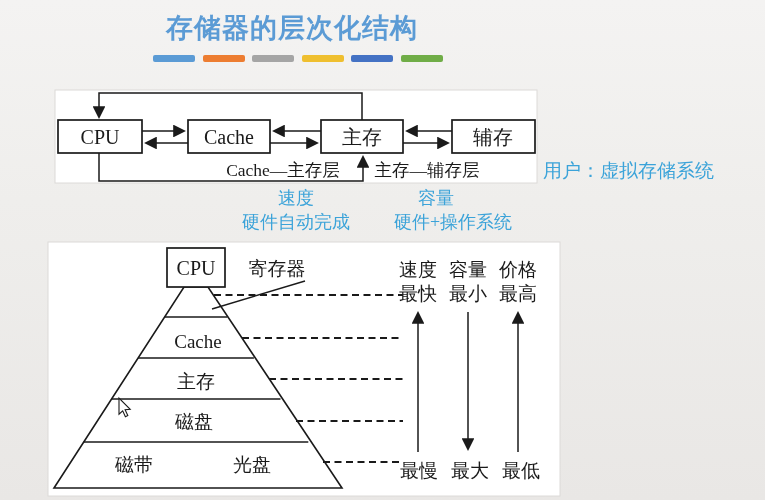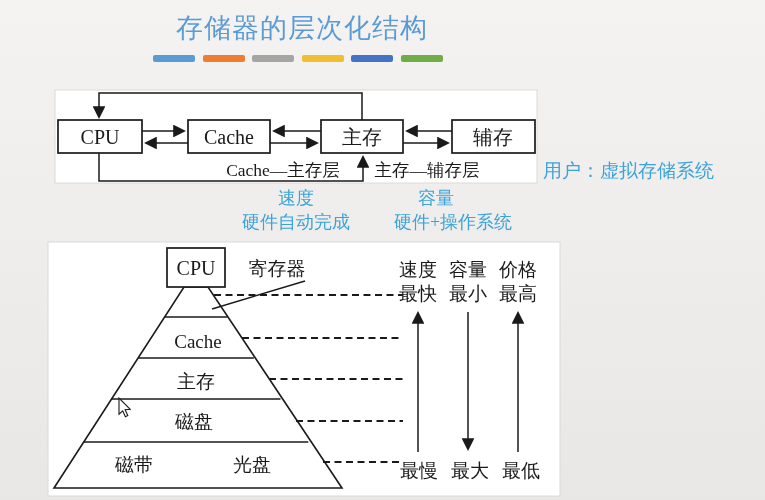--- a/index.html
+++ b/index.html
@@ -2,22 +2,22 @@
 <html><head>
 <meta charset="utf-8">
 <style>
   html,body{margin:0;padding:0;}
   .stage{
     position:relative;width:765px;height:500px;overflow:hidden;
     background:linear-gradient(180deg,#f4f3f2 0%,#efeeec 40%,#e9e7e5 100%);
     font-family:"Liberation Serif","DejaVu Serif",serif;
   }
   .title{
-    position:absolute;left:154px;top:10px;width:296px;height:32px;
-    text-align:center;font-size:27px;font-weight:normal;color:#5B9BD5;
+    position:absolute;left:144px;top:10px;width:296px;height:32px;
+    text-align:center;font-size:27px;font-weight:bold;color:#5B9BD5;
     letter-spacing:1px;
   }
   .bars{
     position:absolute;left:153px;top:55px;width:292px;height:8px;
     display:flex;gap:7.5px;
   }
   .bar{display:block;width:42px;height:7px;border-radius:2px;background:#ccc;}
   svg{position:absolute;left:0;top:0;}
   text{fill:#1a1a1a;}
   .accent{fill:#3BA3D9;}

